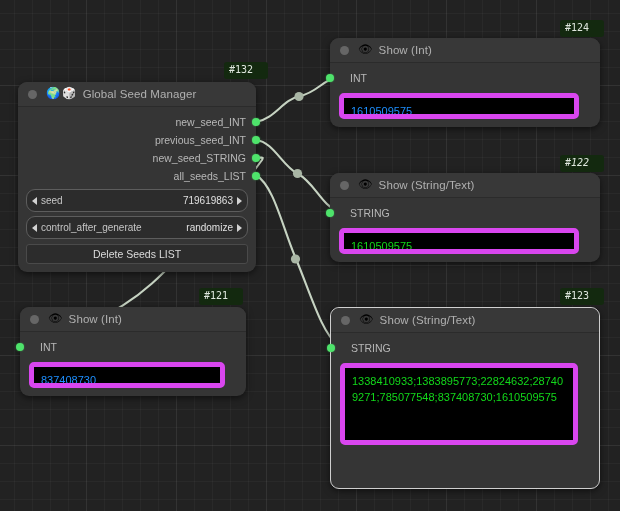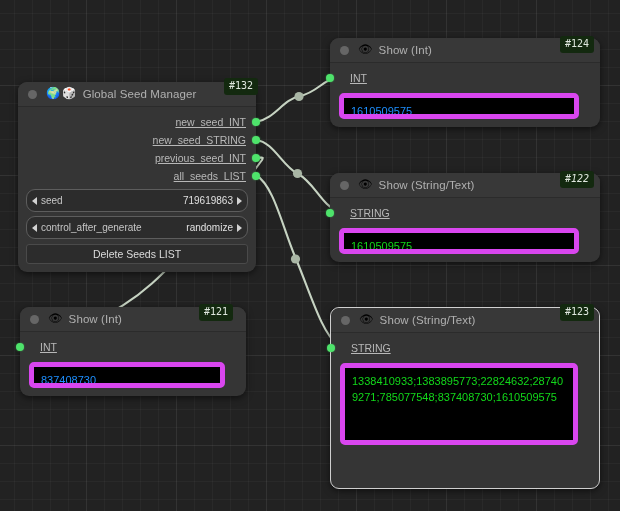--- a/index.html
+++ b/index.html
@@ -46,21 +46,21 @@
   .node-title-text{
     color:#b0b0b0;font-size:11.5px;white-space:nowrap;letter-spacing:0.1px;
   }
   .node-body{padding:6px 0 8px 0;}
 
   .port-row{
     display:flex;align-items:center;height:18px;position:relative;
     padding:0 10px;box-sizing:border-box;
   }
   .port-row.out{justify-content:flex-end;margin-left:27px;}
-  .port-label{color:#b8b8b8;font-size:10.5px;white-space:nowrap;text-decoration:underline;}
+  .port-label{color:#b8b8b8;font-size:10.5px;white-space:nowrap;}
   .port-dot{
     width:8px;height:8px;border-radius:50%;
     background:#4ee36b;flex:0 0 auto;
     box-shadow:0 0 2px rgba(78,227,107,0.5);
   }
   .port-row.out .port-dot{position:absolute;right:-4px;}
   .port-row.in .port-dot{position:absolute;left:-4px;}
   .port-row.in .port-label{margin-left:10px;}
 
   .widget{
@@ -92,23 +92,22 @@
     overflow:hidden;word-break:break-all;
   }
   .value-box .vtext{font-size:11px;line-height:16px;display:block;}
   .vtext.blue{color:#1e90ff;}
   .vtext.green{color:#12d81a;}
 
   .node-badge{
     position:absolute;z-index:3;
     background:#13290f;color:#dfe7de;
     font-size:10px;line-height:1;
-    padding:3px 5px 4px 5px;border-radius:3px;
+    padding:3px 15px 4px 5px;border-radius:3px;
     font-family:"DejaVu Sans Mono", monospace;
-    margin-top:16px;
   }
 </style>
 </head>
 <body>
 
 <div id="canvas">
 
   <svg id="wires" viewBox="0 0 620 511" xmlns="http://www.w3.org/2000/svg">
 
     <path d="M256,122 C276,118 282,100 300,96 C318,92 322,80 338,77" fill="none" stroke="#c6d3c2" stroke-width="2.1"></path>
@@ -131,25 +130,25 @@
       <span class="title-emoji second">🎲</span>
       <span class="node-title-text">Global Seed Manager</span>
     </div>
     <div class="node-body">
 
       <div class="port-row out">
         <span class="port-label">new_seed_INT</span>
         <span class="port-dot"></span>
       </div>
       <div class="port-row out">
+        <span class="port-label">previous_seed_INT</span>
+        <span class="port-dot"></span>
+      </div>
+      <div class="port-row out">
         <span class="port-label">new_seed_STRING</span>
-        <span class="port-dot"></span>
-      </div>
-      <div class="port-row out">
-        <span class="port-label">previous_seed_INT</span>
         <span class="port-dot"></span>
       </div>
       <div class="port-row out">
         <span class="port-label">all_seeds_LIST</span>
         <span class="port-dot"></span>
       </div>
 
       <div class="widget">
         <span class="w-arrow left"></span>
         <span class="w-name">seed</span>

